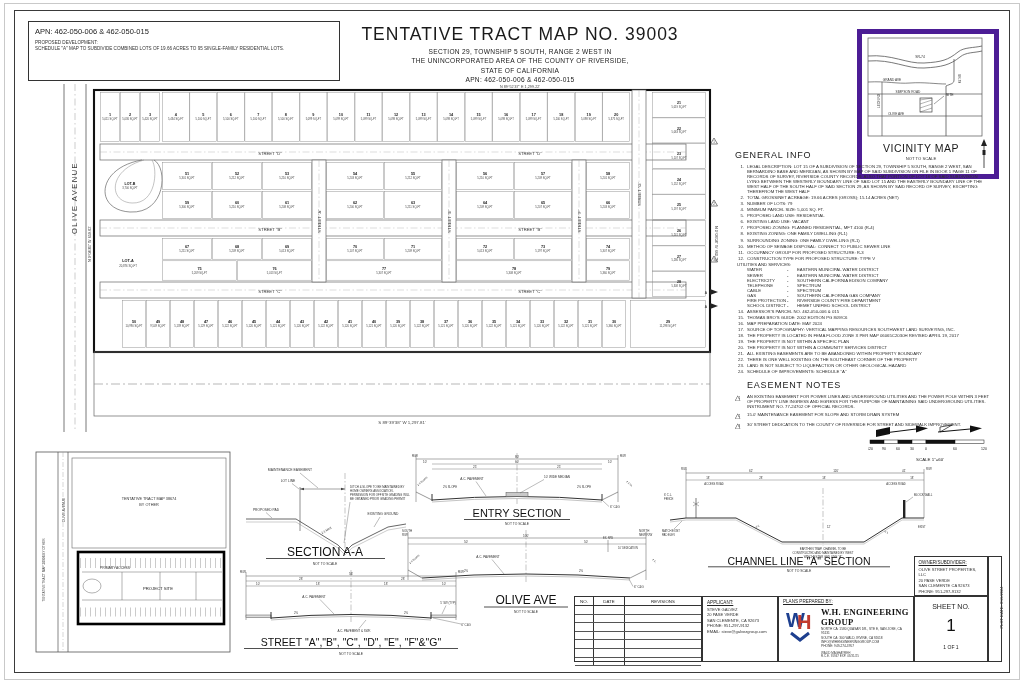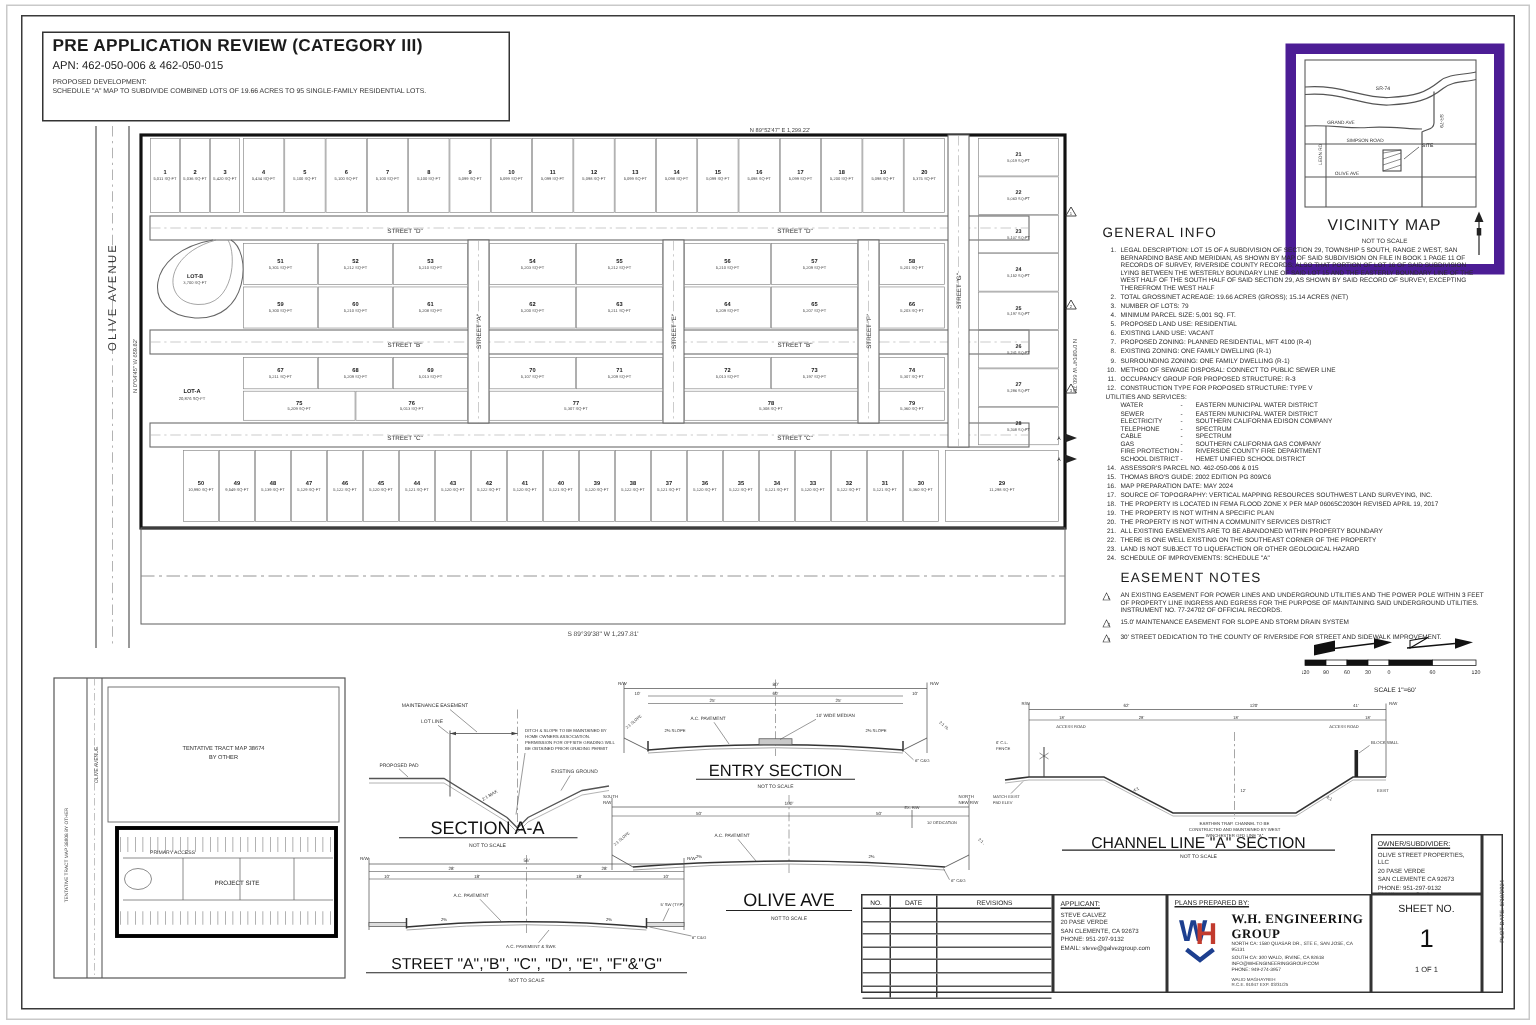--- a/index.html
+++ b/index.html
@@ -11,21 +11,21 @@
   
   .preapp{left:28px;top:21px;width:312px;height:60px;border:1.6px solid #333;padding:3px 6px;box-sizing:border-box;}
   .preapp-title{font-size:11.5px;font-weight:bold;letter-spacing:.2px;color:#1b1b1b;}
   .preapp-apn{font-size:7.5px;margin-top:2px;color:#222;}
   .preapp-small{font-size:4.6px;margin-top:4px;color:#333;line-height:1.3;}
   
   .maintitle{left:330px;top:24px;width:380px;text-align:center;}
   .maintitle .t1{font-size:17.5px;letter-spacing:1px;color:#1a1a1a;font-weight:500;}
   .maintitle .t2{font-size:6.6px;margin-top:2.5px;color:#222;letter-spacing:.3px;}
   
-  .vicinity{left:857px;top:29px;width:132px;height:140px;border:7px solid #4c1d95;}
+  .vicinity{left:857px;top:29px;width:132px;height:140px;border:5px solid #4c1d95;}
   .vic-title{position:absolute;left:0;top:108px;width:118px;text-align:center;font-size:10.5px;letter-spacing:.5px;color:#1a1a1a;border-bottom:0;}
   .vic-sub{position:absolute;left:0;top:122px;width:118px;text-align:center;font-size:4.2px;color:#333;}
   
   .notes{left:735px;top:150px;width:256px;}
   .notes-title{font-size:9px;letter-spacing:.8px;color:#1a1a1a;margin-bottom:4px;}
   .gn-item{display:flex;font-size:4.3px;line-height:1.16;color:#2c2c2c;margin-bottom:1.1px;}
   .gn-num{width:9px;flex:none;text-align:right;padding-right:3px;}
   .util-row{display:flex;font-size:4.3px;color:#2c2c2c;margin-left:12px;line-height:1.2;}
   .util-name{width:40px;flex:none;}
   .util-dash{width:10px;flex:none;}
@@ -59,28 +59,34 @@
   .sec-title{fill:#111;}
 </style>
 </head>
 <body>
 
 <div class="sheet">
   <div class="abs frame-outer"></div>
   <div class="abs frame-inner"></div>
 
   <div class="abs preapp">
-    <div class="preapp-title">PRE APPLICATION REVIEW (CATEGORY III)</div>
     <div class="preapp-apn">APN: 462-050-006 &amp; 462-050-015</div>
     <div class="preapp-small">
       <div>PROPOSED DEVELOPMENT:</div>
       <div>SCHEDULE "A" MAP TO SUBDIVIDE COMBINED LOTS OF 19.66 ACRES TO 95 SINGLE-FAMILY RESIDENTIAL LOTS.</div>
     </div>
   </div>
 
+  <div class="abs maintitle">
+    <div class="t1">TENTATIVE TRACT MAP NO. 39003</div>
+    <div class="t2">SECTION 29, TOWNSHIP 5 SOUTH, RANGE 2 WEST IN</div>
+    <div class="t2">THE UNINCORPORATED AREA OF THE COUNTY OF RIVERSIDE,</div>
+    <div class="t2">STATE OF CALIFORNIA</div>
+    <div class="t2">APN: 462-050-006 &amp; 462-050-015</div>
+  </div>
 
   <div class="abs vicinity">
     <svg width="130" height="106" viewBox="0 0 130 106">
       <rect x="6" y="4" width="114" height="98" fill="none" stroke="#555" stroke-width="0.7"></rect>
       <path d="M6,22 C30,20 45,30 62,29 C80,28 86,26 96,18 C102,13 112,14 120,12" fill="none" stroke="#555" stroke-width="0.8"></path>
       <path d="M6,27 C30,25 45,35 62,34 C80,33 88,31 98,23 C104,18 112,19 120,17" fill="none" stroke="#555" stroke-width="0.8"></path>
       <text x="58" y="24" font-size="3.4" fill="#333" text-anchor="middle">SR-74</text>
       <path d="M92,25 L92,46 C92,50 88,50 84,52 L84,102" fill="none" stroke="#555" stroke-width="0.8"></path>
       <text x="96" y="40" font-size="3.2" fill="#333" transform="rotate(90 96 40)">SR-79</text>
       <path d="M6,48 C25,47 35,50 48,49 C62,48 74,50 84,50" fill="none" stroke="#555" stroke-width="0.7"></path>

